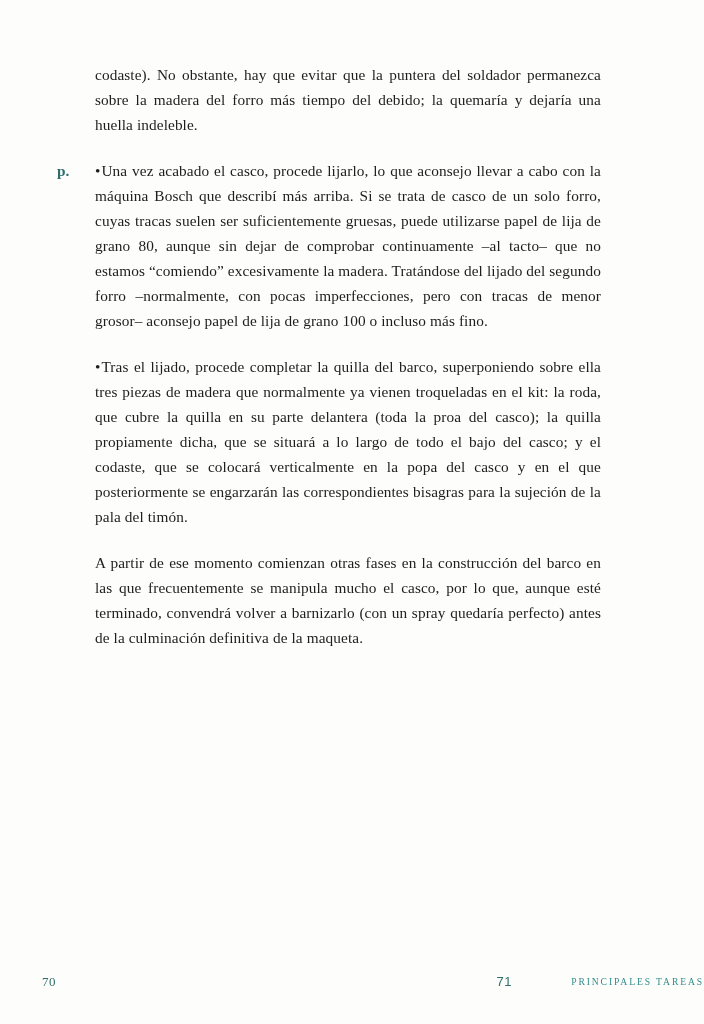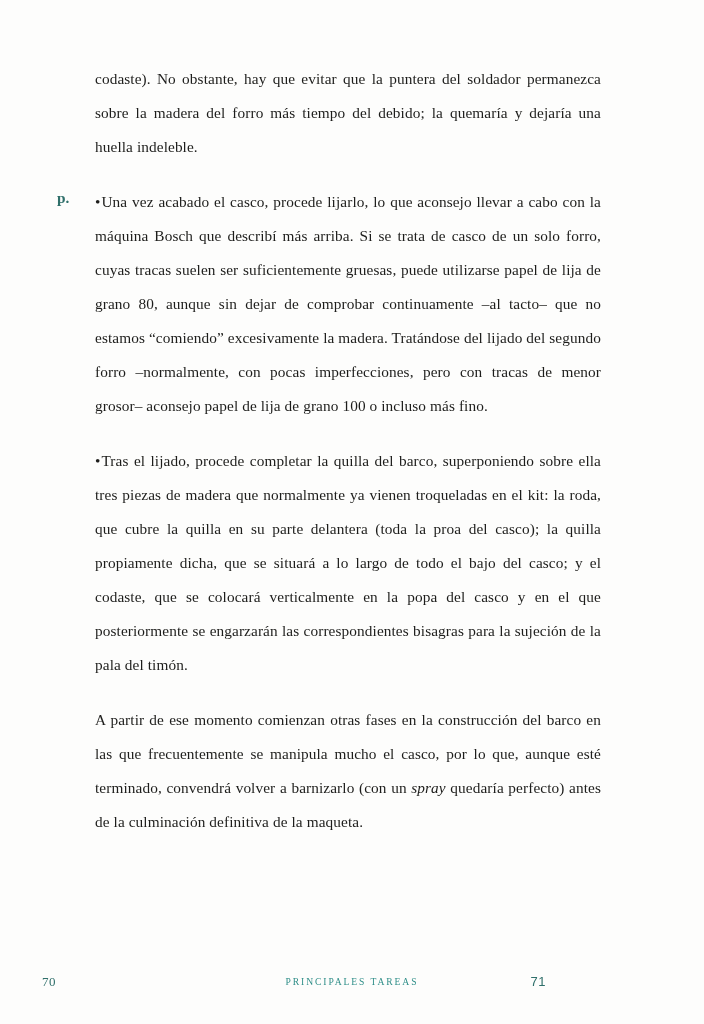--- a/index.html
+++ b/index.html
@@ -25,21 +25,21 @@
   }
   .content {
     position: absolute;
     left: 95px;
     top: 62px;
     width: 506px;
   }
   p.para {
     margin: 0 0 0 0;
     font-size: 15.3px;
-    line-height: 34px;
+    line-height: 25px;
     text-align: justify;
     text-justify: inter-word;
     color: #1d1d1b;
     letter-spacing: 0.1px;
   }
   .block {
     position: relative;
     margin-bottom: 21px;
   }
   .block.tight {
@@ -54,29 +54,27 @@
     font-weight: bold;
     color: #2f6f6a;
     font-family: "Liberation Serif", serif;
   }
   .bullet {
     color: #1d1d1b;
     font-size: 15.3px;
     padding-right: 1px;
   }
   .italic {
-    font-style: italic;
   }
   .footer {
     position: absolute;
     left: 0;
     bottom: 30px;
     width: 568px;
     height: 20px;
-    padding-left: 34px;
   }
   .folio-left {
     position: absolute;
     left: 42px;
     top: 0;
     font-size: 13px;
     color: #2f6f6a;
     font-family: "Liberation Serif", serif;
     letter-spacing: 0.5px;
   }
@@ -87,21 +85,21 @@
     font-size: 13px;
     color: #2f6f6a;
     font-family: Liberation Sans, sans-serif;
     letter-spacing: 0.5px;
   }
   .running-head {
     position: absolute;
     left: 0;
     top: 2px;
     width: 704px;
-    text-align: center;
+    text-align: right;
     font-size: 9.6px;
     letter-spacing: 1.9px;
     color: #2f8e88;
     font-family: "Liberation Serif", serif;
     text-transform: uppercase;
   }
 </style>
 </head>
 <body>
 

